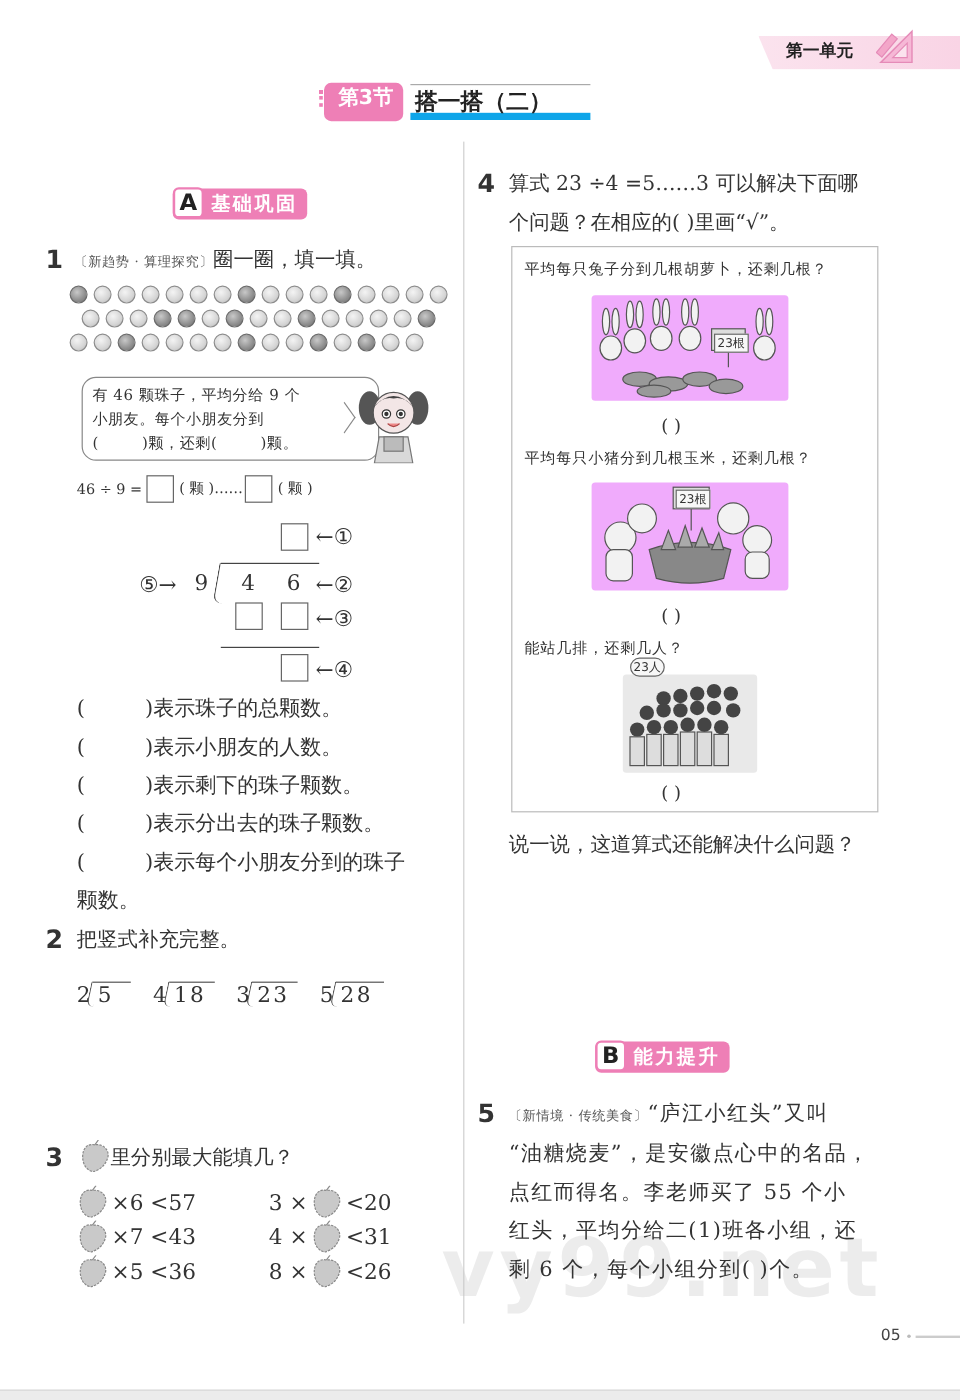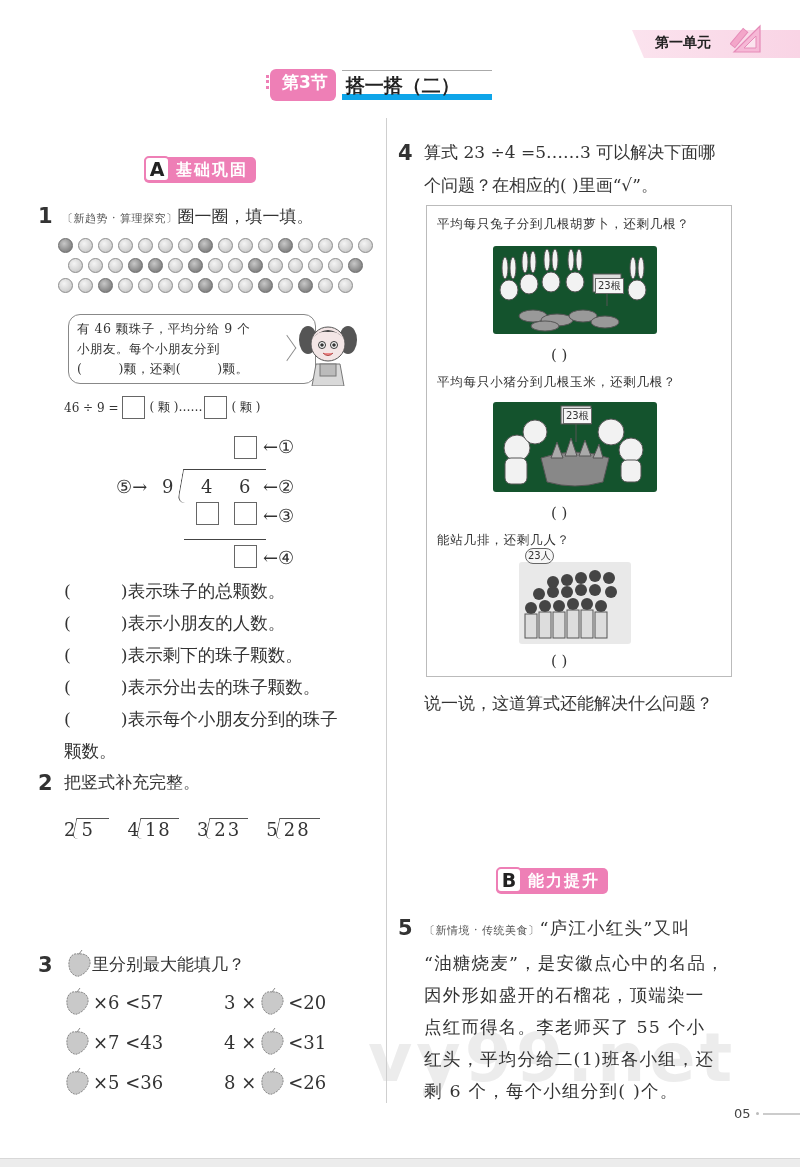--- a/index.html
+++ b/index.html
@@ -65,26 +65,26 @@
   .box { display: inline-block; width: 23px; height: 23px; border: 1.5px solid #666; background: #fff; vertical-align: middle; }
   .longdiv { position: absolute; left: 100px; top: 432px; width: 260px; height: 145px; font-size: 18px; color: #333; }
   .fill-list { position: absolute; left: 64px; top: 575px; font-size: 17.5px; line-height: 32px; color: #333; }
   .fill-list .row { white-space: nowrap; }
   .paren-gap { display: inline-block; width: 50px; }
   .ldivs { position: absolute; left: 64px; top: 818px; display: flex; gap: 18px; font-size: 18px; color: #333; }
   .ld { display: flex; align-items: flex-end; }
   .ld .dividend { border-top: 1px solid #555; padding: 0 6px 0 4px; margin-left: 2px; letter-spacing: 2px; position: relative; }
   .ld .dividend::before { content: ""; position: absolute; left: -3px; top: -1px; width: 5px; height: 21px; border-left: 1px solid #555; transform: skewX(-12deg); border-radius: 0 0 0 6px; }
   .leaf { display: inline-block; width: 26px; height: 28px; vertical-align: middle; }
-  .ineq-grid { position: absolute; left: 64px; top: 988px; display: grid; grid-template-columns: 160px 130px; row-gap: 12px; font-size: 18px; color: #333; }
+  .ineq-grid { position: absolute; left: 64px; top: 988px; display: grid; grid-template-columns: 160px 130px; row-gap: 1px; font-size: 18px; color: #333; }
   .ineq { display: flex; align-items: center; gap: 3px; white-space: nowrap; }
   .q4box { position: absolute; left: 426px; top: 205px; width: 306px; height: 472px; border: 1px solid #bbb; background: #fff; }
   .q4prompt { position: absolute; font-size: 12.5px; color: #333; letter-spacing: 0.8px; white-space: nowrap; }
   .q4paren { position: absolute; font-size: 15px; color: #333; }
-  .illus { position: absolute; background: #14532d; border-radius: 3px; }
+  .illus { position: absolute; background: #f0abfc; border-radius: 3px; }
   .illus-label { position: absolute; font-size: 10px; color: #333; background: #f7f7f7; border: 1px solid #666; padding: 0 2px; font-family: "DejaVu Sans", sans-serif; }
   .q5text { position: absolute; left: 424px; top: 912px; width: 310px; font-size: 17.5px; line-height: 32px; color: #333; letter-spacing: 1.2px; }
   .watermark { position: absolute; left: 368px; top: 1018px; font-family: "DejaVu Sans", sans-serif; font-weight: bold; font-size: 68px; color: rgba(200,200,200,0.35); letter-spacing: 4px; }
   .page-num { position: absolute; left: 734px; top: 1106px; font-family: "DejaVu Sans", sans-serif; font-size: 13px; color: #444; }
   .page-line { position: absolute; left: 763px; top: 1113px; width: 37px; height: 2px; background: #ccc; }
   .page-dot { position: absolute; left: 756px; top: 1112px; width: 3px; height: 3px; border-radius: 50%; background: #bbb; }
   .bottom-edge { position: absolute; left: 0; top: 1158px; width: 800px; height: 9px; background: #ececec; border-top: 1px solid #d8d8d8; }
 </style>
 </head>
 <body>
@@ -408,21 +408,20 @@
 <div class="badge" style="left:496px; top:868px;">
   <div class="badge-letter">B</div>
   <div class="badge-text">能力提升</div>
 </div>
 
 <div class="watermark">vy99.net</div>
 <div class="qnum" style="left:398px; top:916px;">5</div>
 <div class="q5text">
   <div style="white-space:nowrap"><span class="tag">〔新情境 · 传统美食〕</span><span>“庐江小红头”又叫</span></div>
   <div style="white-space:nowrap">“油糖烧麦”，是安徽点心中的名品，</div>
-  <div style="white-space:nowrap">因外形如盛开的石榴花，顶端染一</div>
   <div style="white-space:nowrap">点红而得名。李老师买了 55 个小</div>
   <div style="white-space:nowrap">红头，平均分给二(1)班各小组，还</div>
   <div style="white-space:nowrap">剩 6 个，每个小组分到(      )个。</div>
 </div>
 
 <div class="page-num">05</div>
 <div class="page-dot"></div>
 <div class="page-line"></div>
 <div class="bottom-edge"></div>
 

